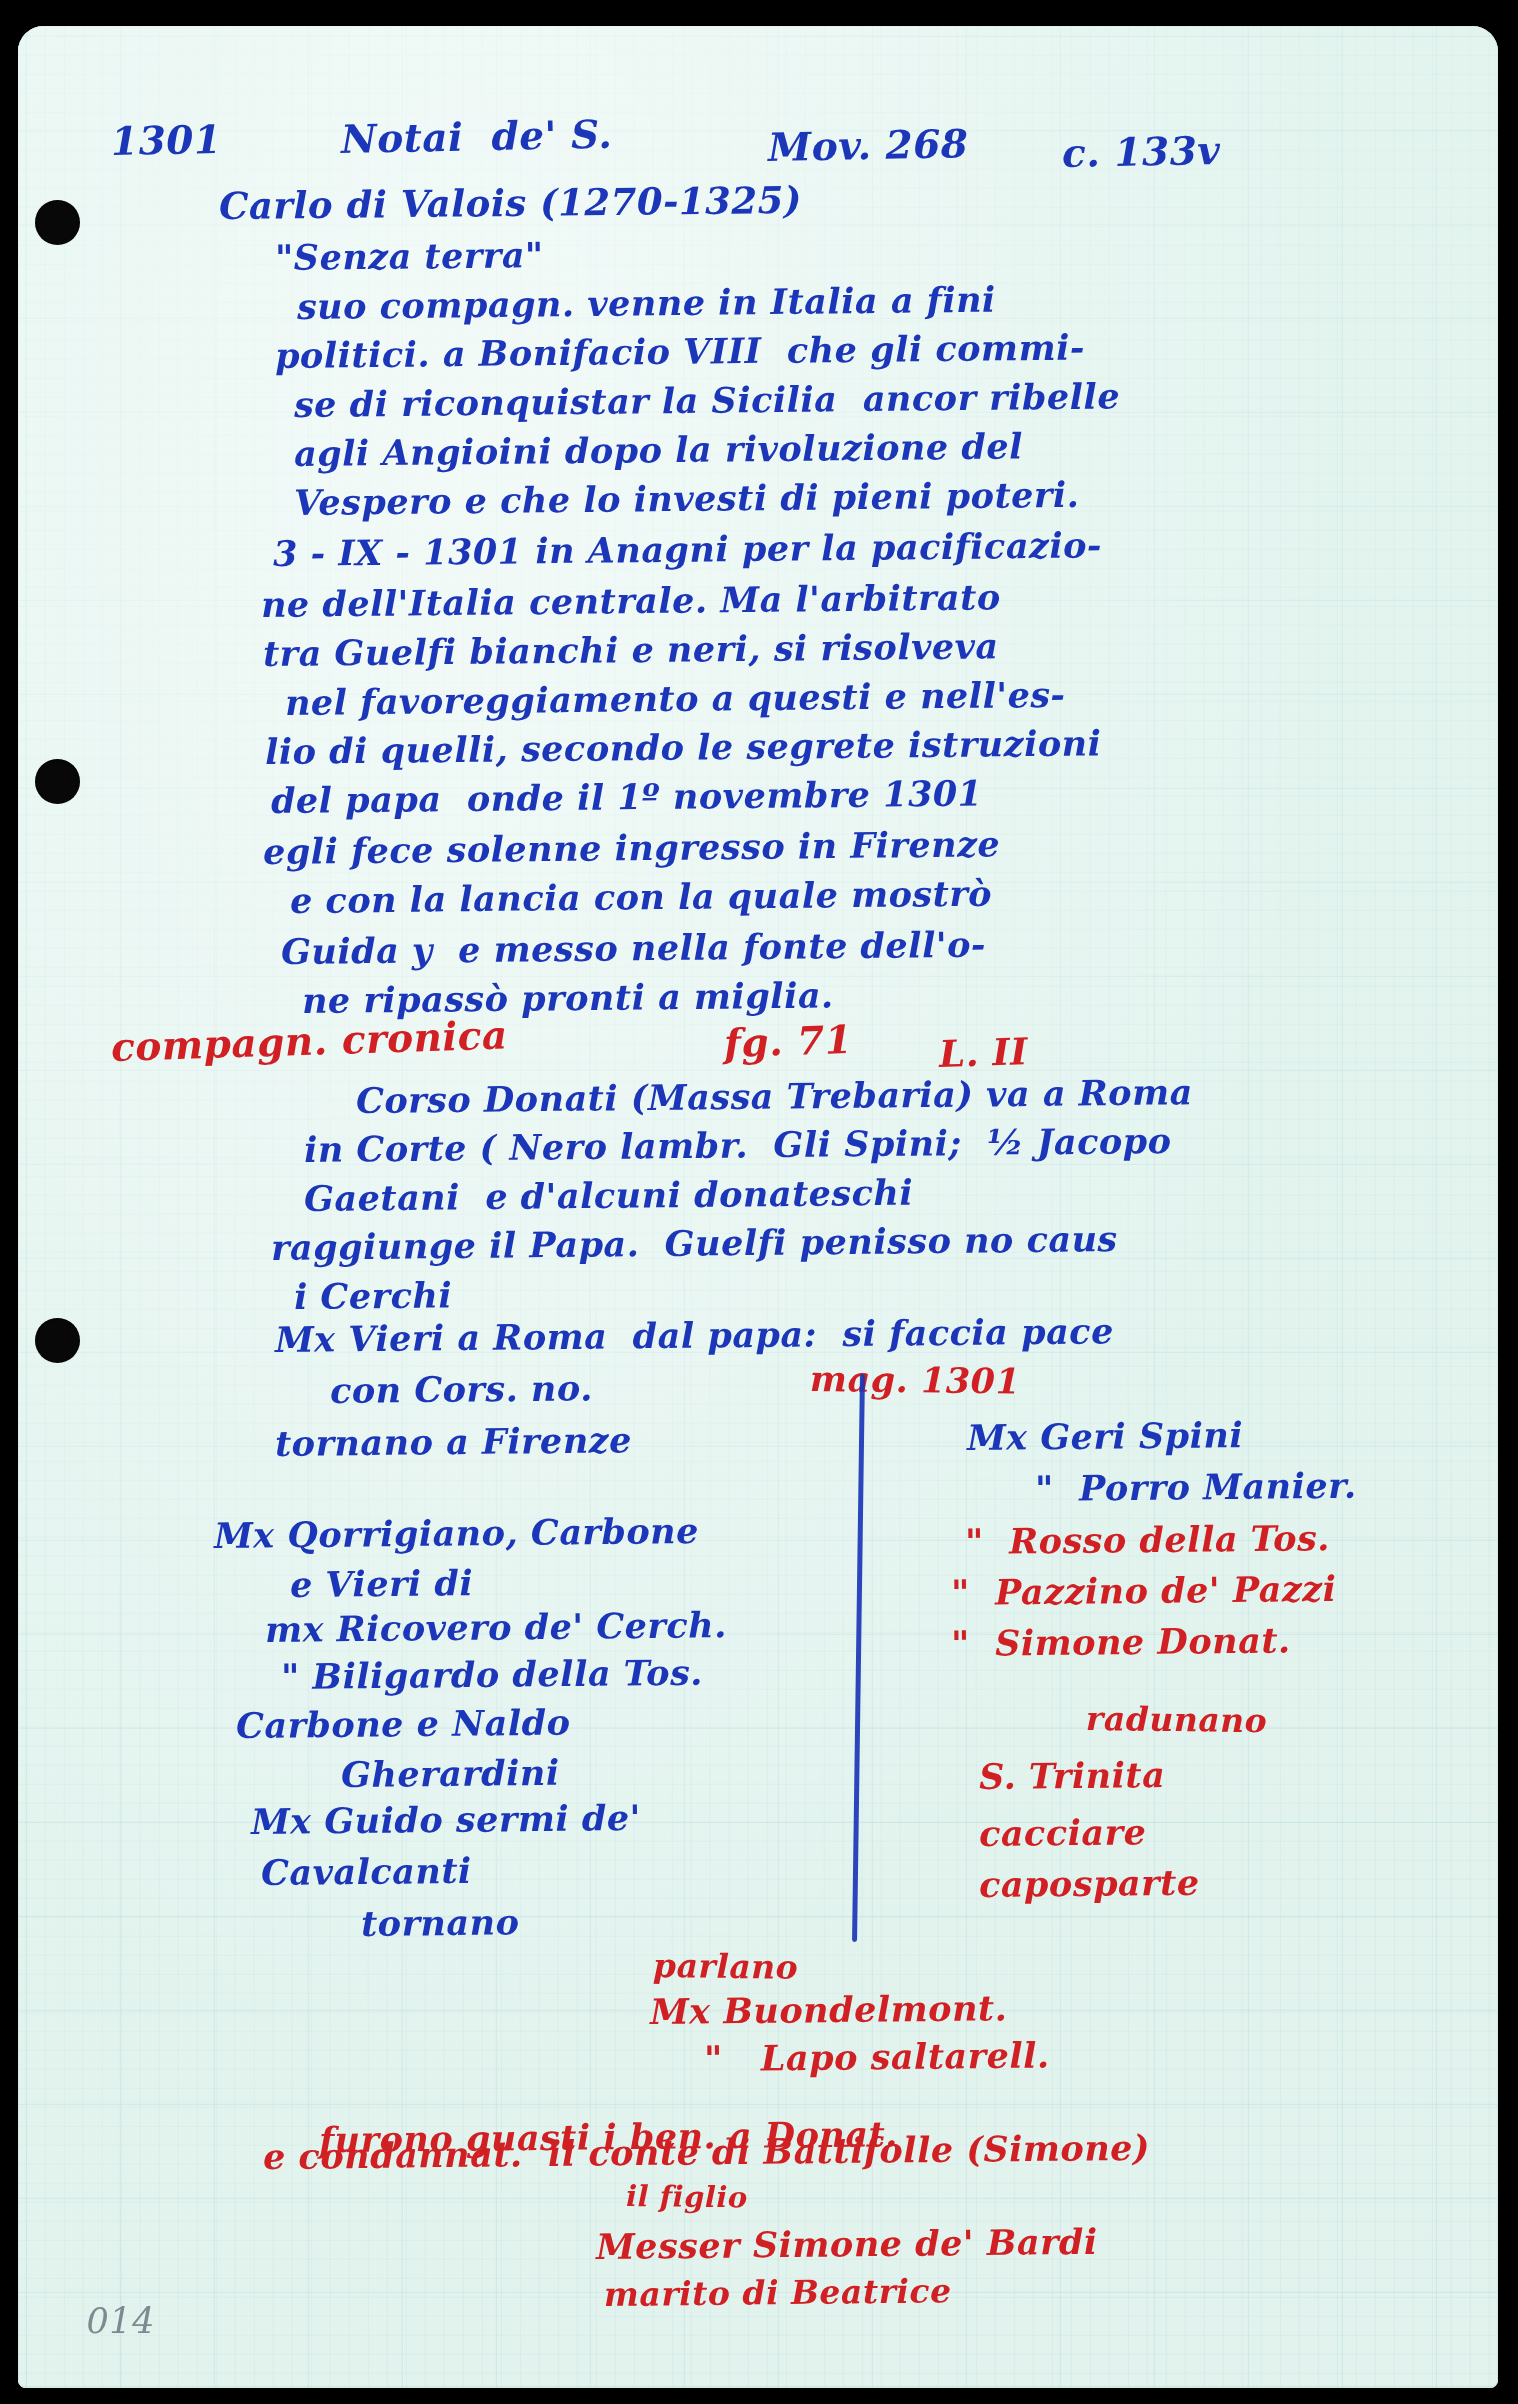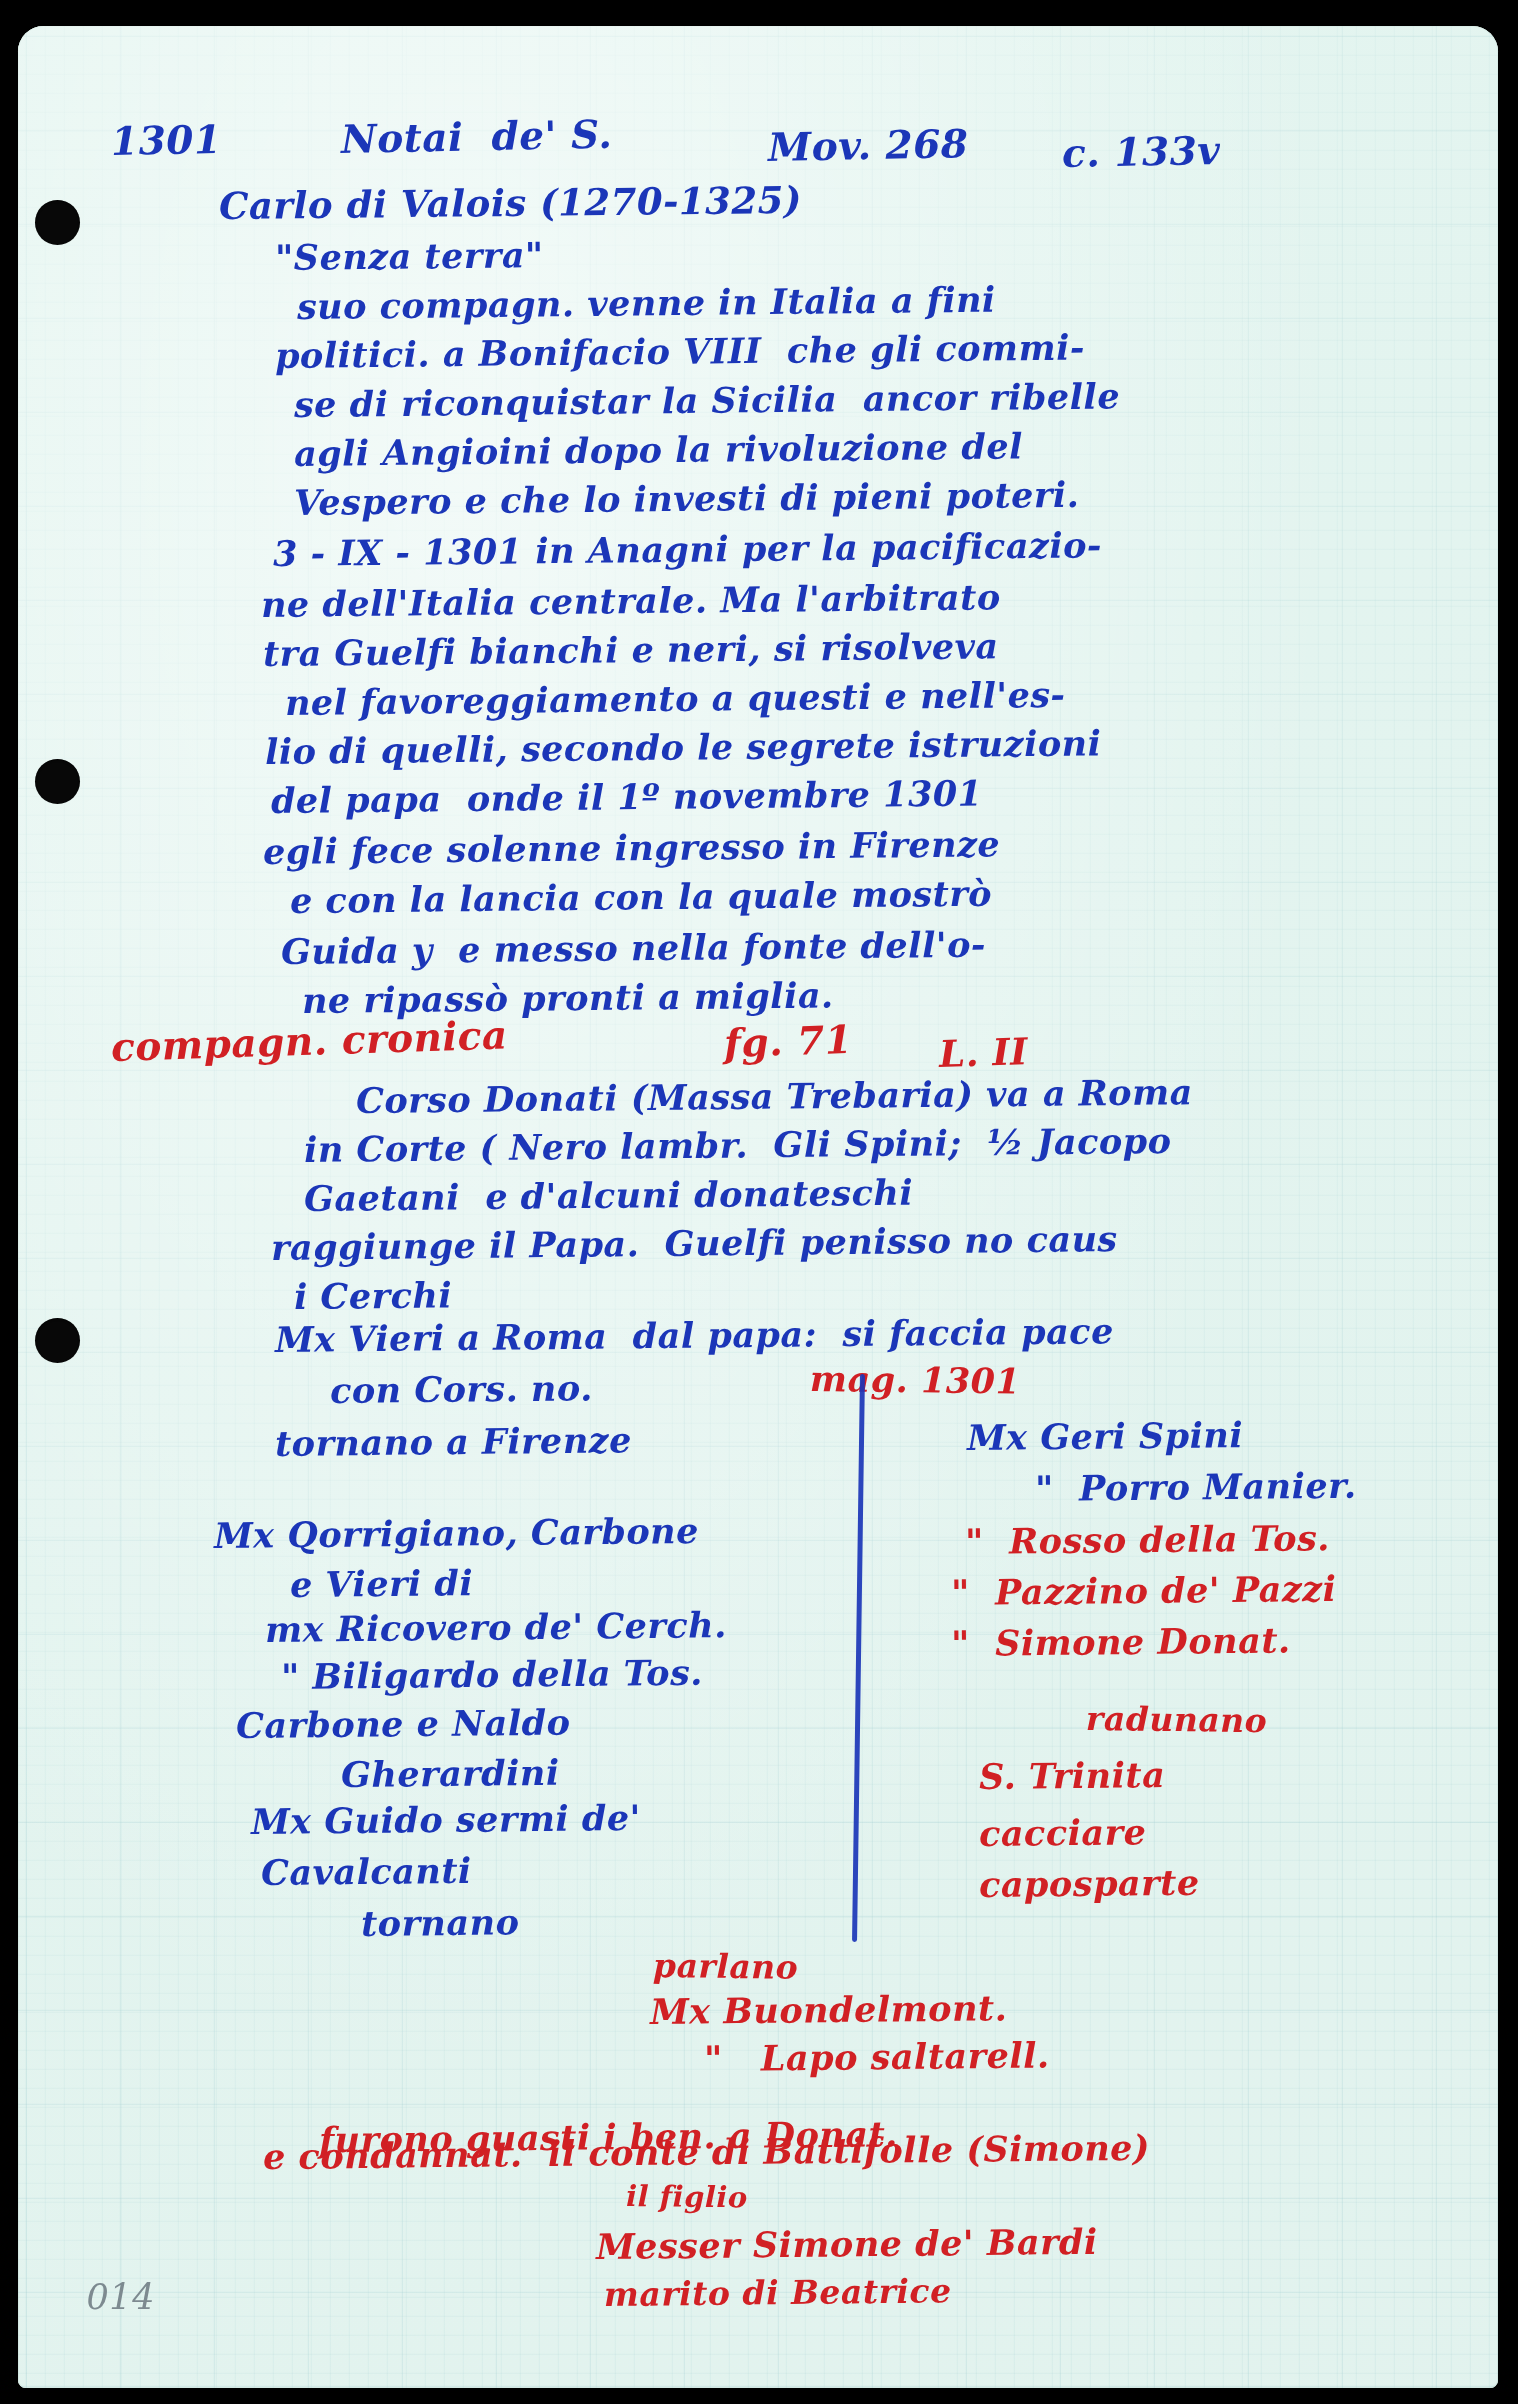--- a/index.html
+++ b/index.html
@@ -76,21 +76,21 @@
     white-space: pre;
     font-family: "DejaVu Serif", serif;
     font-style: italic;
     font-weight: 600;
     letter-spacing: 0.5px;
     transform-origin: left center;
     line-height: 1;
   }
   .blue   { color: #1b36b8; }
   .red    { color: #d12024; }
-  .pencil { color: #7d8a90; font-weight: 500; }
+  .pencil { color: #7d8a90; font-weight: 500; margin-top: 24px; }
 
   .s40 { font-size: 39px; }
   .s38 { font-size: 37px; }
   .s36 { font-size: 35px; }
   .s34 { font-size: 33px; }
   .s30 { font-size: 29px; }
 
   .tilt1 { transform: rotate(-1.1deg); }
   .tilt2 { transform: rotate(-1.8deg); }
   .tilt3 { transform: rotate(-0.6deg); }

